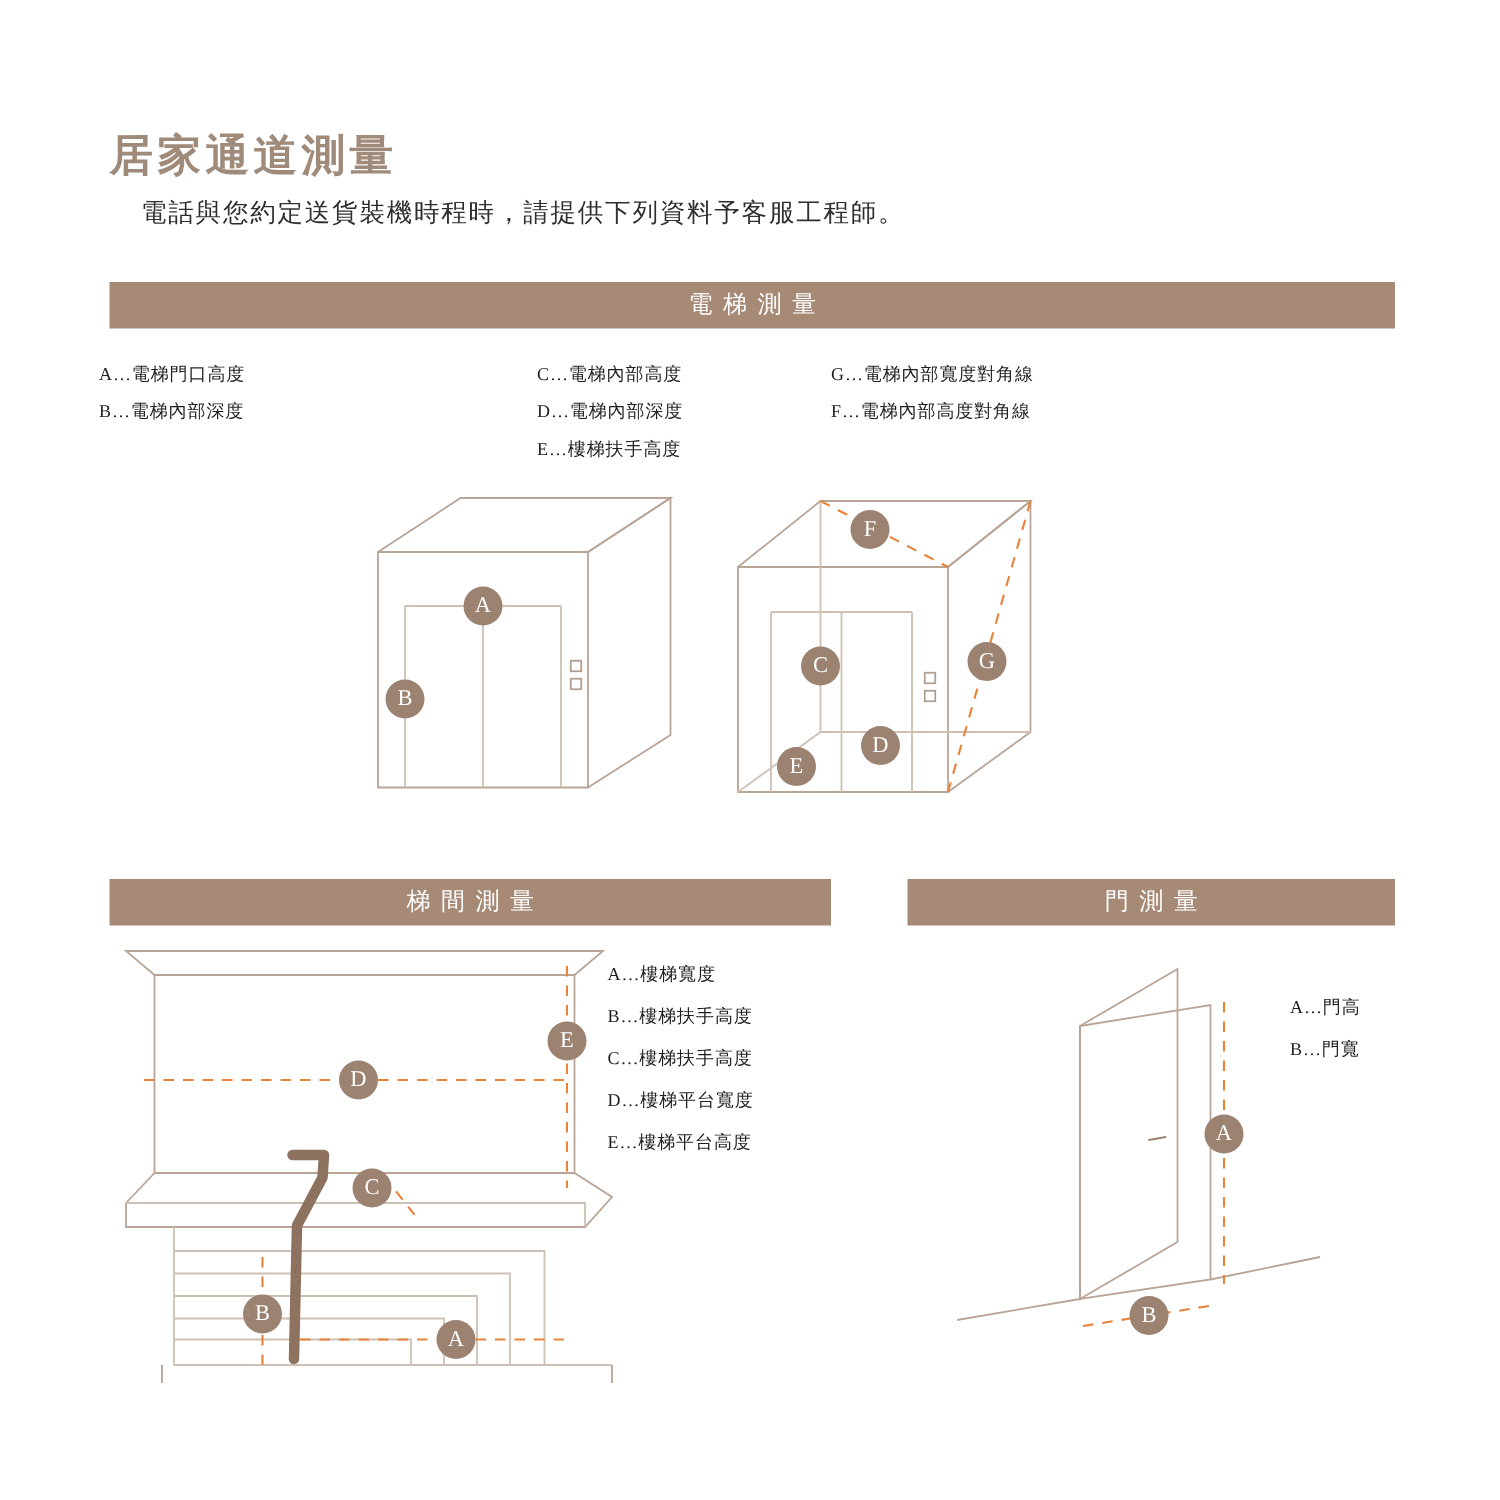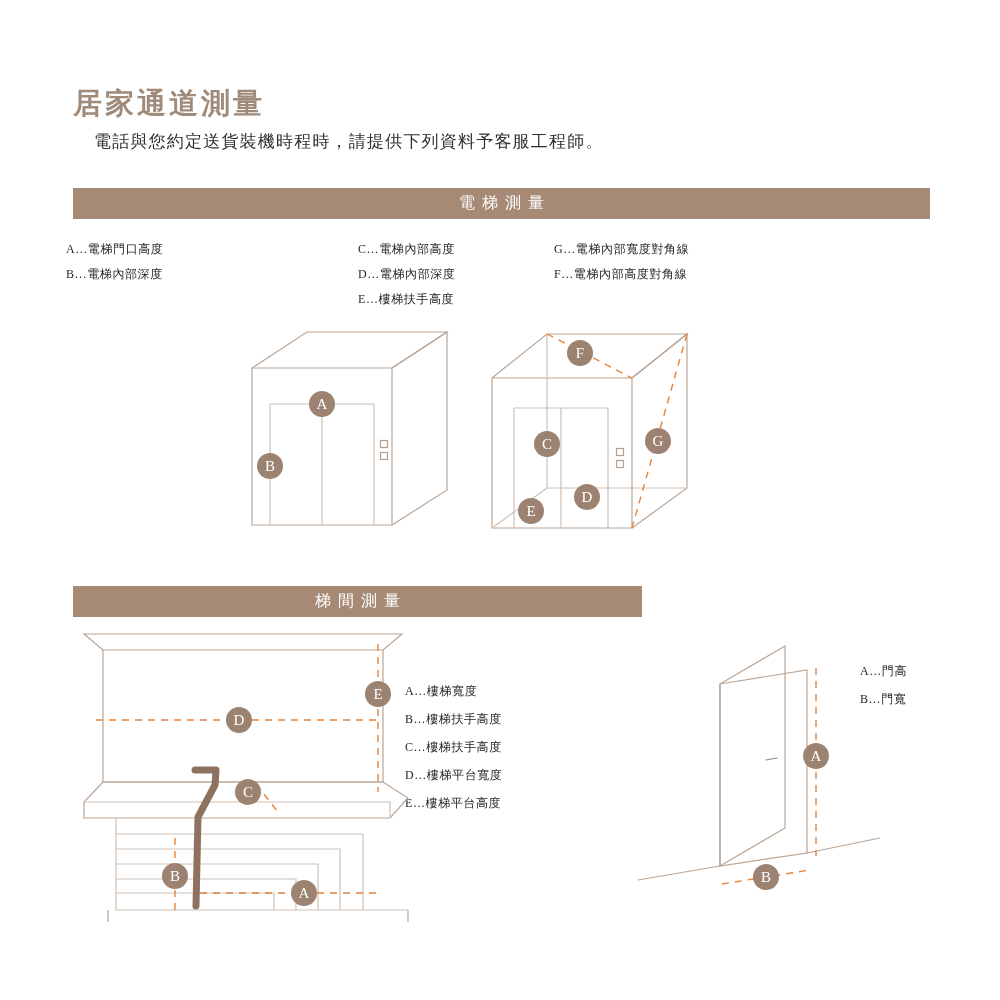--- a/index.html
+++ b/index.html
@@ -21,29 +21,29 @@
     font-size:17px;letter-spacing:1.2px;color:#2f2f2f;white-space:nowrap;margin-left:28px;
   }
 
   
   .bar{
     position:absolute;background:#a68a76;color:#ffffff;
     display:flex;align-items:center;justify-content:center;
     font-size:16px;letter-spacing:7px;text-indent:7px;
   }
   #bar-elevator{left:73px;top:188px;width:857px;height:31px;}
-  #bar-stairs{left:73px;top:586px;width:569px;height:31px;}
+  #bar-stairs{left:73px;top:586px;width:481px;height:31px;}
   #bar-door{left:605px;top:586px;width:325px;height:31px;}
 
   
   .legend{position:absolute;font-size:12px;line-height:25px;letter-spacing:.6px;color:#1f1f1f;white-space:nowrap;}
   #legend-elev-1{left:66px;top:237px;}
   #legend-elev-2{left:318px;top:237px;margin-left:40px;}
   #legend-elev-3{left:554px;top:237px;}
-  #legend-stairs{left:405px;top:677px;line-height:28px;}
+  #legend-stairs{left:405px;top:635px;line-height:28px;}
   #legend-door{left:860px;top:657px;line-height:28px;}
 
   
   .diagram{position:absolute;}
   #diagram-elevator-door{left:230px;top:320px;width:250px;height:230px;}
   #diagram-elevator-inner{left:480px;top:320px;width:260px;height:230px;}
   #diagram-stairs{left:78px;top:622px;width:330px;height:300px;}
   #diagram-door{left:630px;top:638px;width:270px;height:270px;}
 
   svg{display:block;overflow:visible;}
@@ -224,20 +224,23 @@
         <circle class="badge-c" cx="97" cy="254" r="13"></circle>
         <text class="badge-t" x="97" y="254">B</text>
       </g>
       <g>
         <circle class="badge-c" cx="226" cy="271" r="13"></circle>
         <text class="badge-t" x="226" y="271">A</text>
       </g>
     </svg>
   </div>
 
+  <div class="bar" id="bar-door">
+    <span>門測量</span>
+  </div>
 
   <div class="legend" id="legend-door">
     <div>A…門高</div>
     <div>B…門寬</div>
   </div>
 
   <div class="diagram" id="diagram-door">
     <svg width="270" height="270" viewBox="0 0 270 270">
 
       <g>

